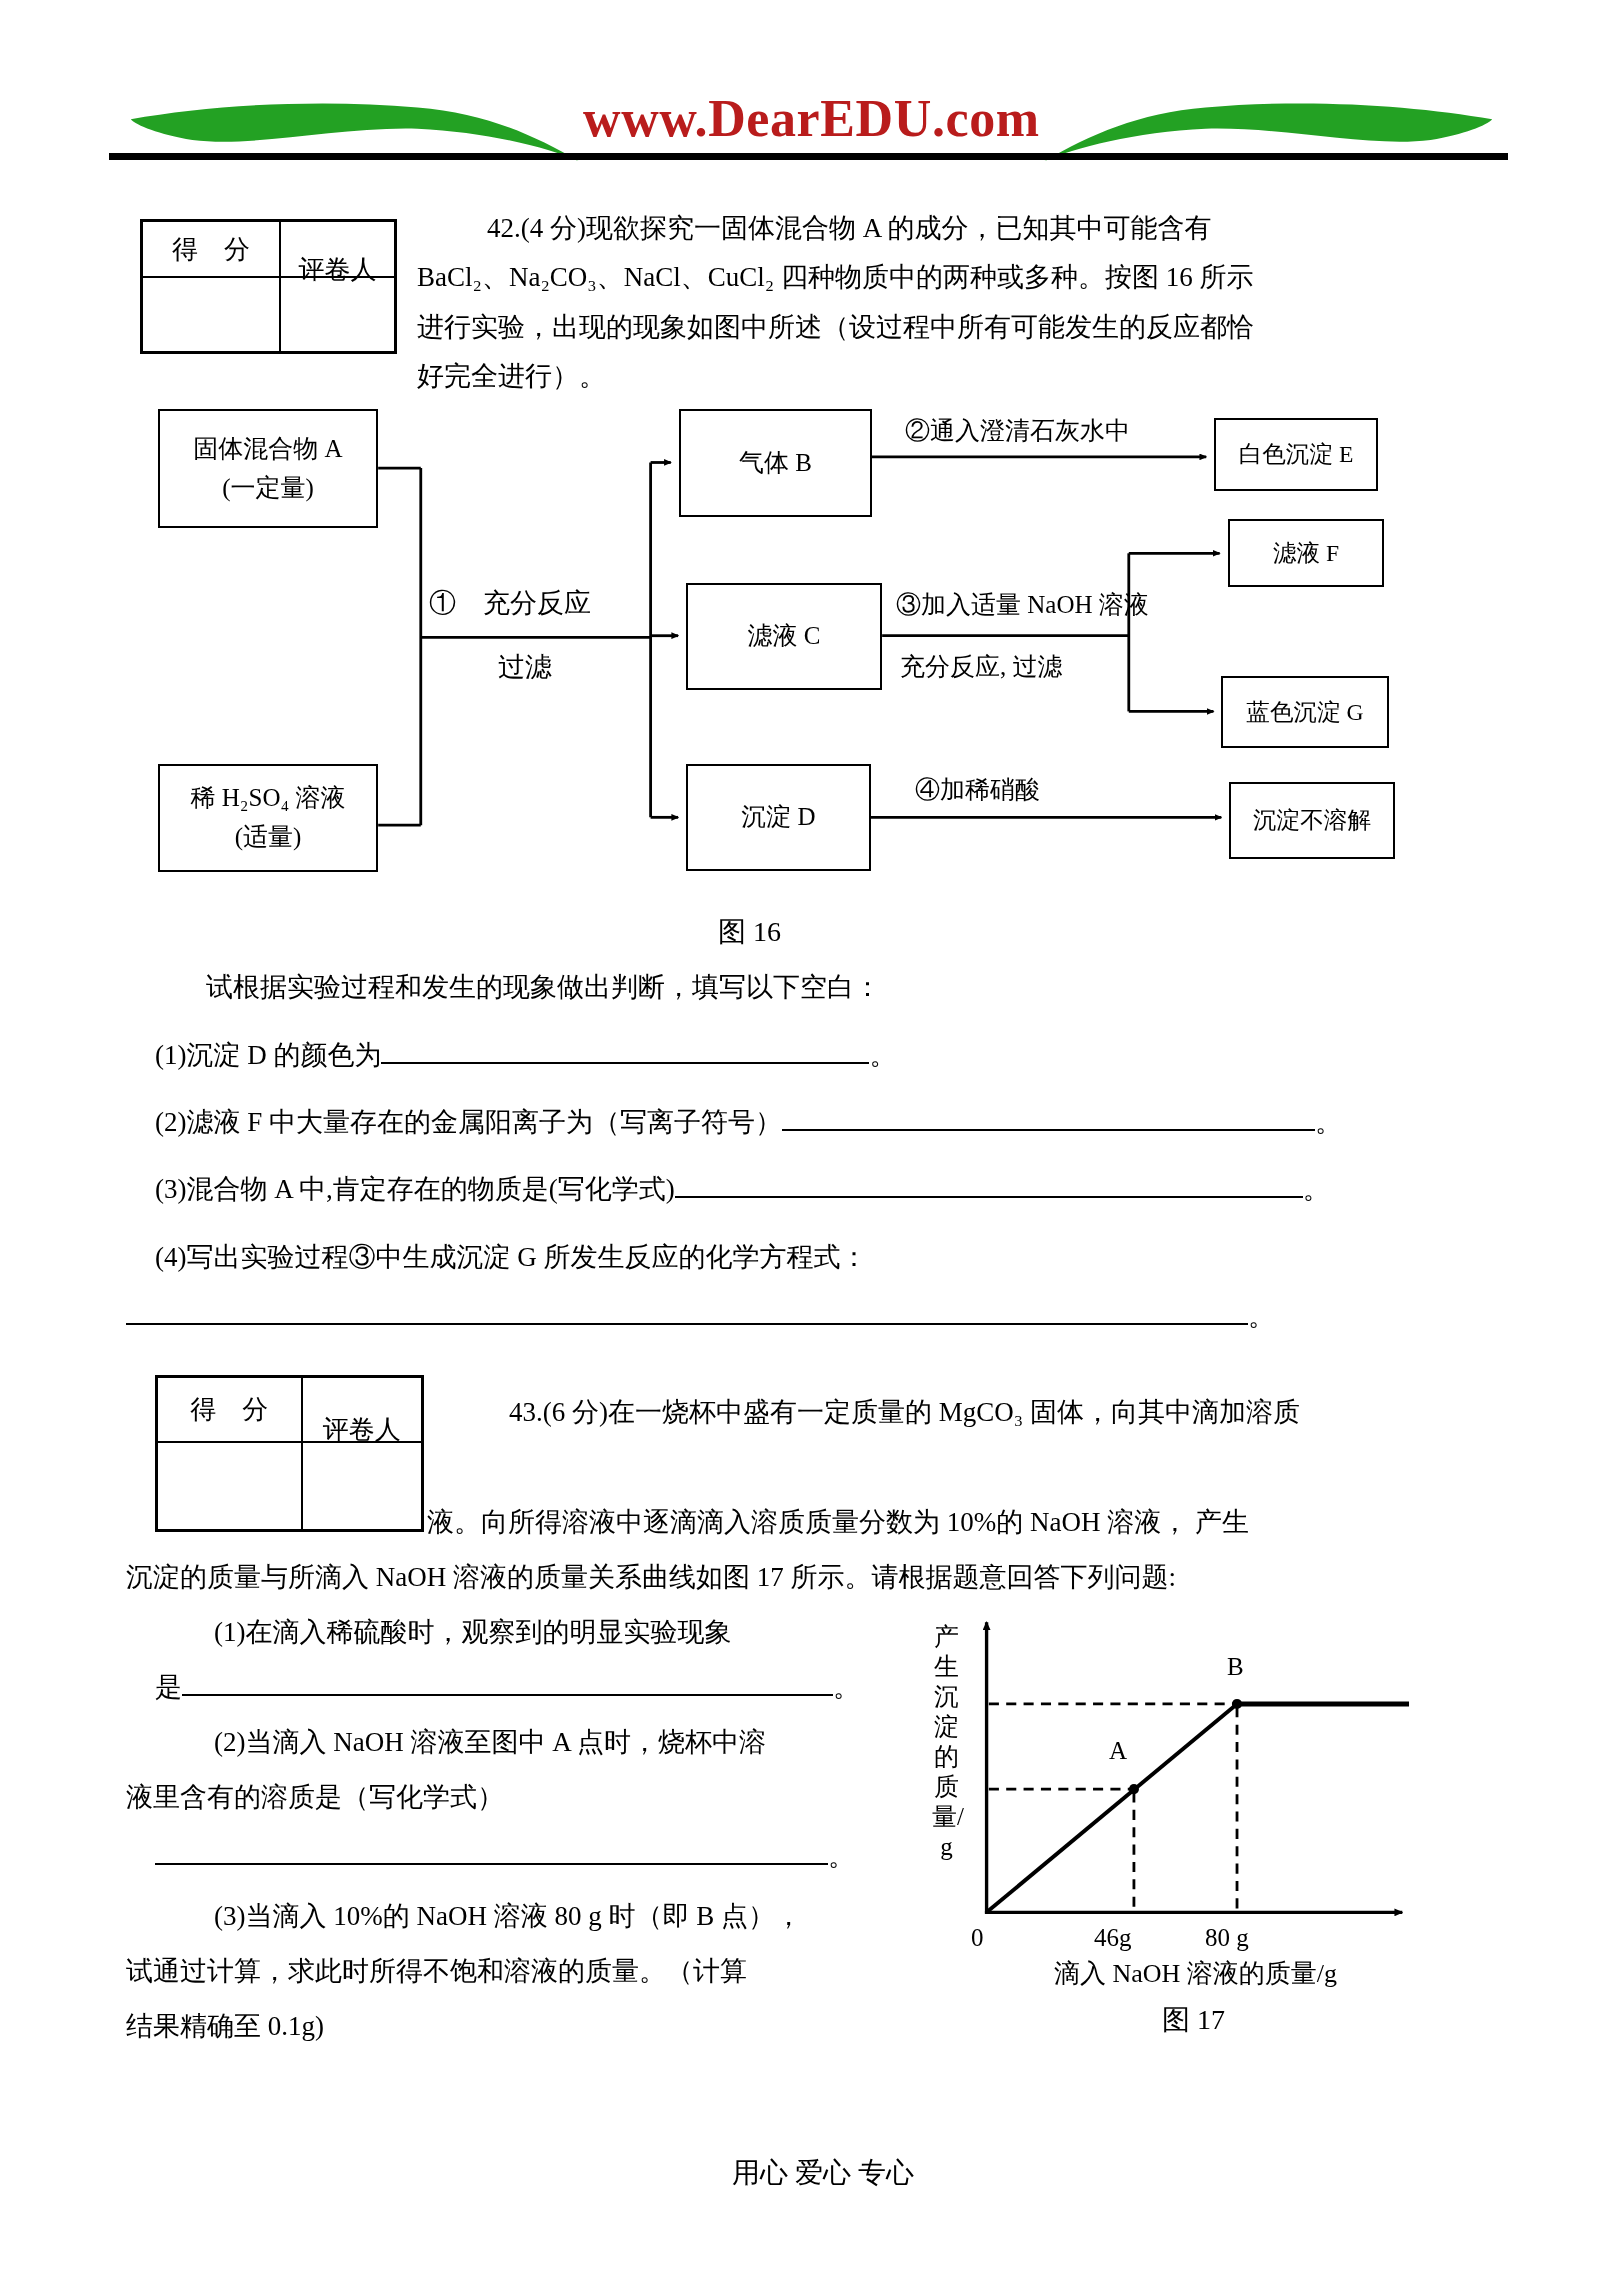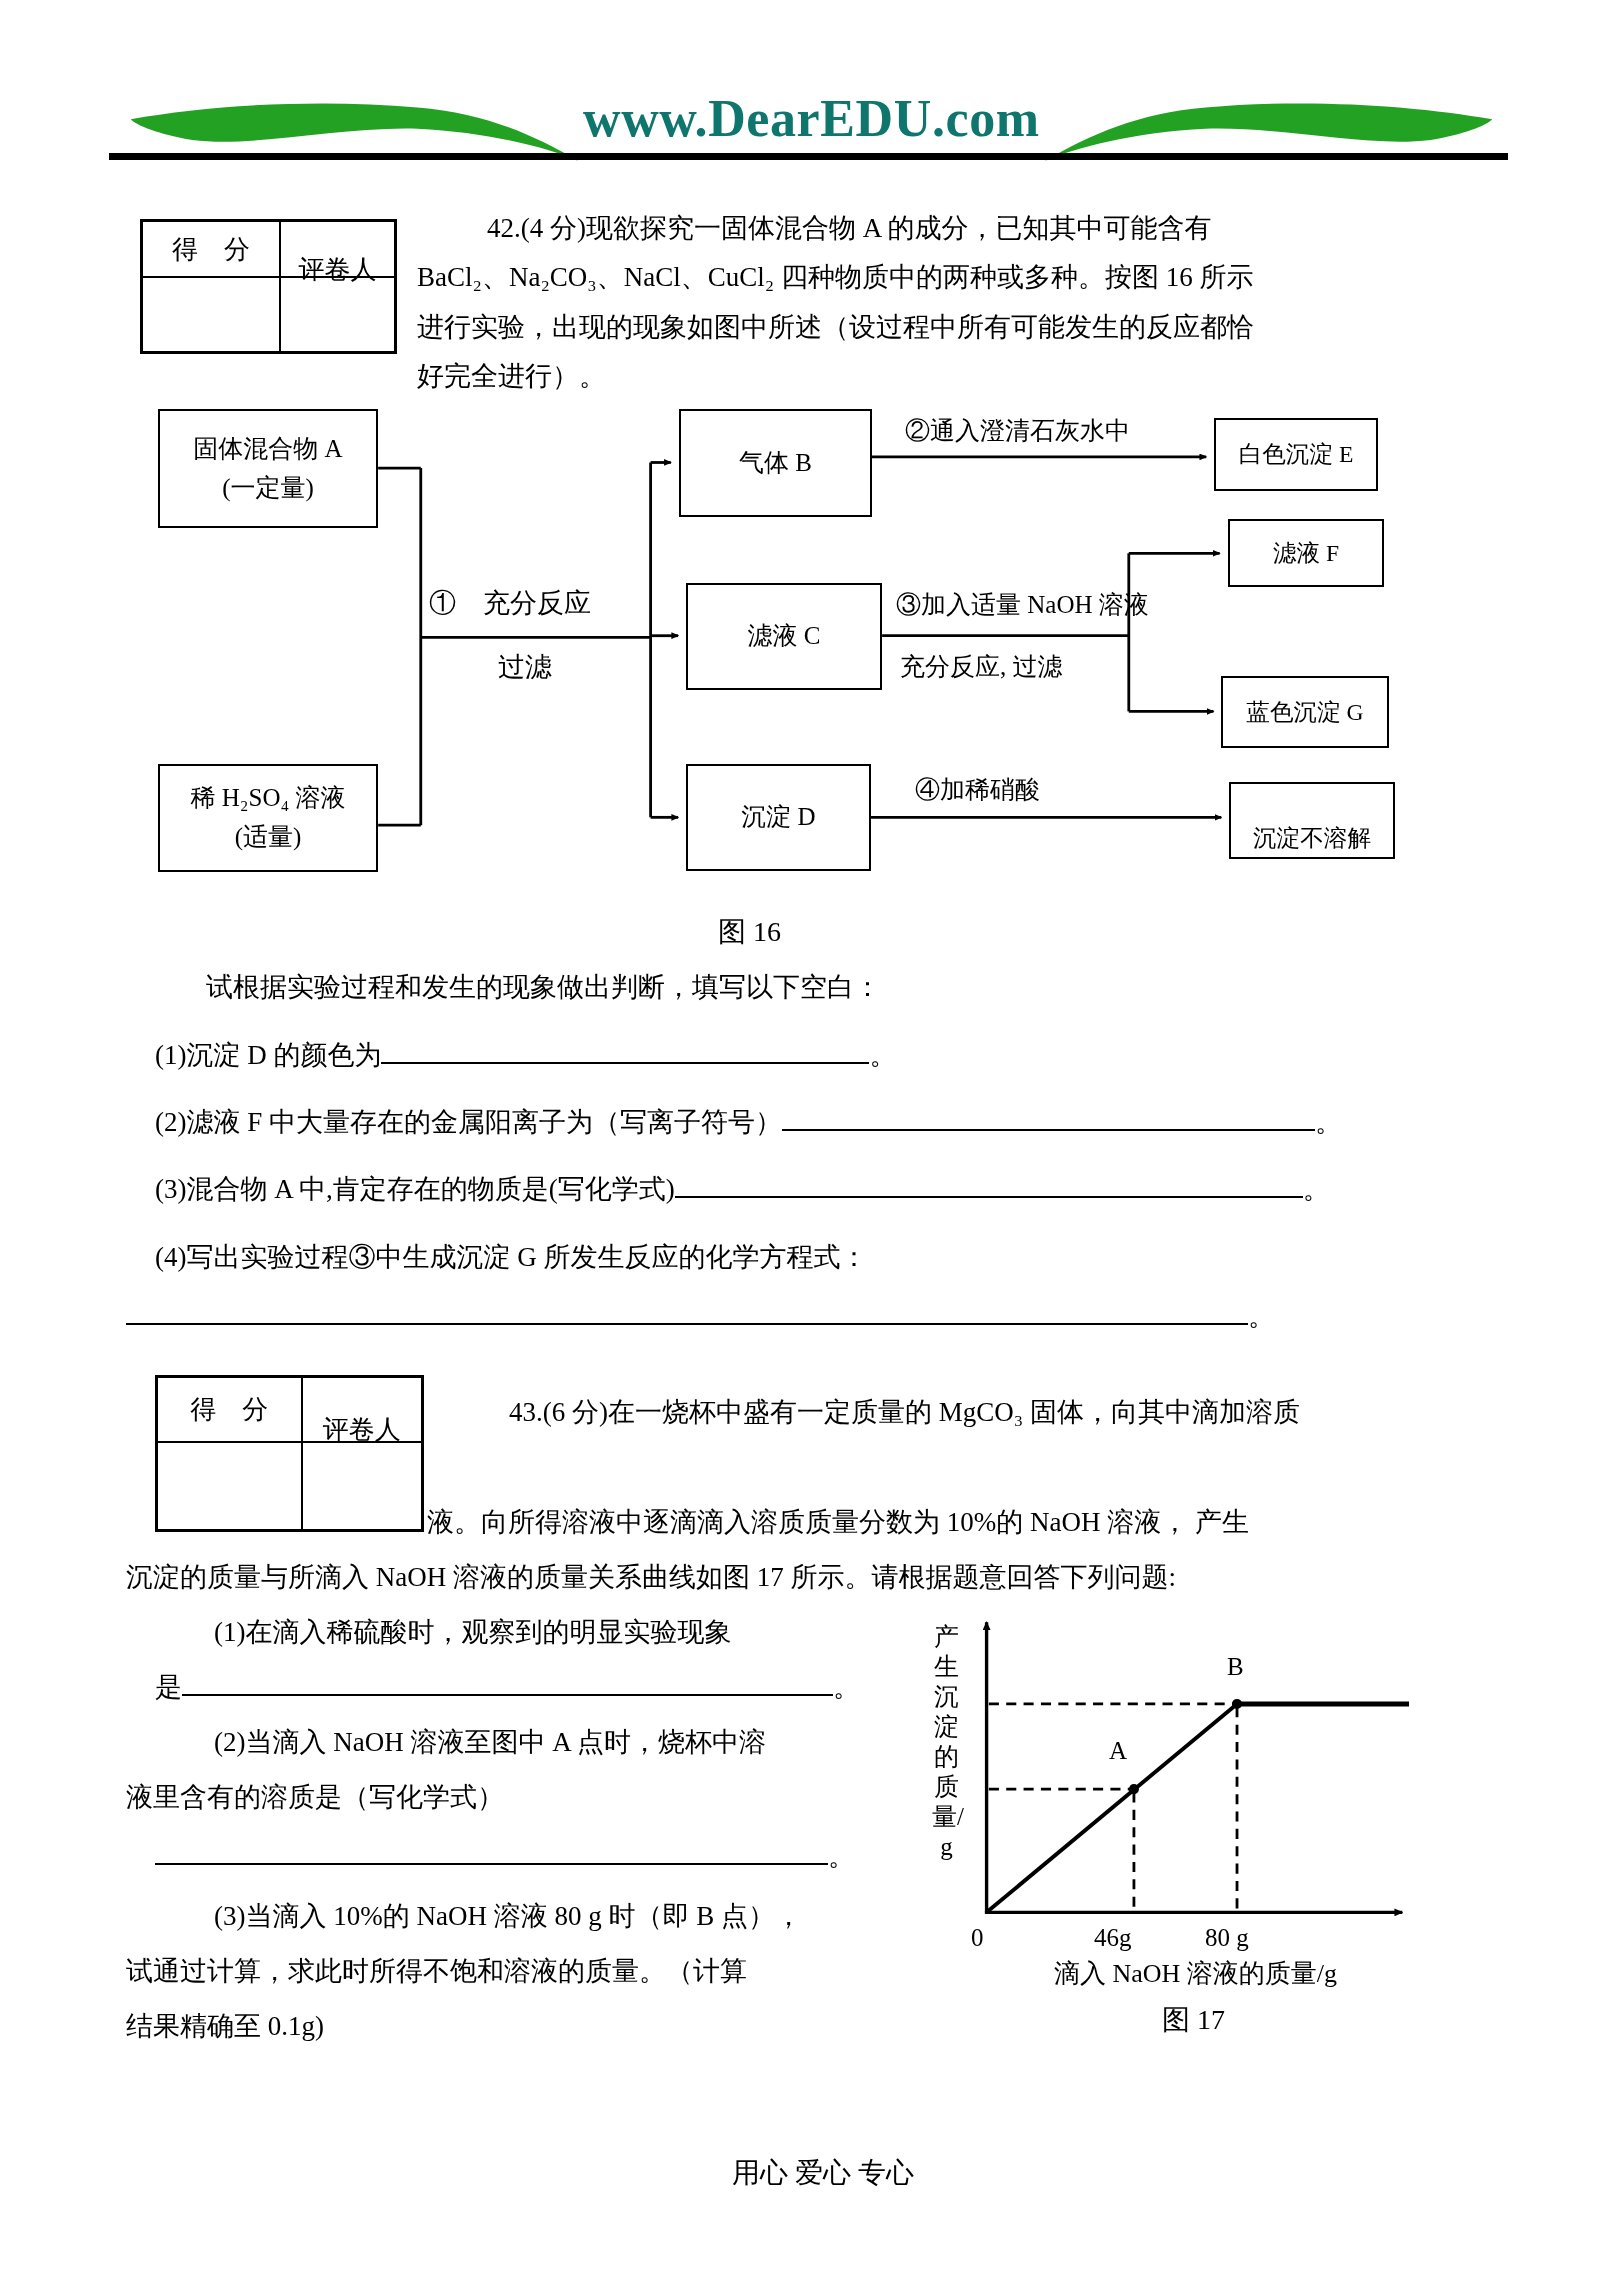--- a/index.html
+++ b/index.html
@@ -28,21 +28,21 @@
   .caption{font-size:28px;}
 </style>
 </head>
 <body>
 
 <div class="page">
 
   <svg style="left:126px;top:94px;" width="457" height="84" viewBox="0 0 815 150">
     <path d="M8,45 C150,20 340,8 520,24 C640,34 725,72 808,120 C755,96 645,68 520,62 C380,58 230,96 118,82 C58,72 18,56 8,45 Z" fill="#23a123"></path>
   </svg>
-  <div class="logo-text" style="left:583px;top:89px;color:#0f766e;">www.DearEDU.com</div>
+  <div class="logo-text" style="left:583px;top:89px;color:#b91c1c;">www.DearEDU.com</div>
   <svg style="left:1040px;top:94px;" width="457" height="84" viewBox="0 0 815 150">
     <g transform="translate(815,0) scale(-1,1)">
       <path d="M8,45 C150,20 340,8 520,24 C640,34 725,72 808,120 C755,96 645,68 520,62 C380,58 230,96 118,82 C58,72 18,56 8,45 Z" fill="#23a123"></path>
     </g>
   </svg>
   <div class="rule" style="left:109px;top:153px;width:1399px;height:7.3px;"></div>
 
   <div class="stable" style="left:140px;top:219px;width:257px;height:135px;grid-template-rows:56px 1fr;">
     <div class="cell">得　分</div>
     <div class="cell">评卷人</div>
@@ -98,21 +98,21 @@
   </div>
   <div class="box" style="left:1214px;top:418px;width:164px;height:73px;font-size:23.6px;">
     <div>白色沉淀 E</div>
   </div>
   <div class="box" style="left:1228px;top:519px;width:156px;height:68px;font-size:23.6px;">
     <div>滤液 F</div>
   </div>
   <div class="box" style="left:1221px;top:676px;width:168px;height:72px;font-size:23.6px;">
     <div>蓝色沉淀 G</div>
   </div>
-  <div class="box" style="left:1229px;top:782px;width:166px;height:77px;font-size:23.6px;justify-content:flex-end;">
+  <div class="box" style="left:1229px;top:782px;width:166px;height:77px;font-size:23.6px;">
     <div>沉淀不溶解</div>
   </div>
 
   <div class="t" style="left:429px;top:587px;">①　充分反应</div>
   <div class="t" style="left:498px;top:651px;">过滤</div>
   <div class="t small" style="left:905px;top:416px;">②通入澄清石灰水中</div>
   <div class="t small" style="left:896px;top:590px;">③加入适量 NaOH 溶液</div>
   <div class="t small" style="left:900px;top:652px;">充分反应, 过滤</div>
   <div class="t small" style="left:915px;top:775px;">④加稀硝酸</div>
   <div class="t caption" style="left:718px;top:915px;">图 16</div>

